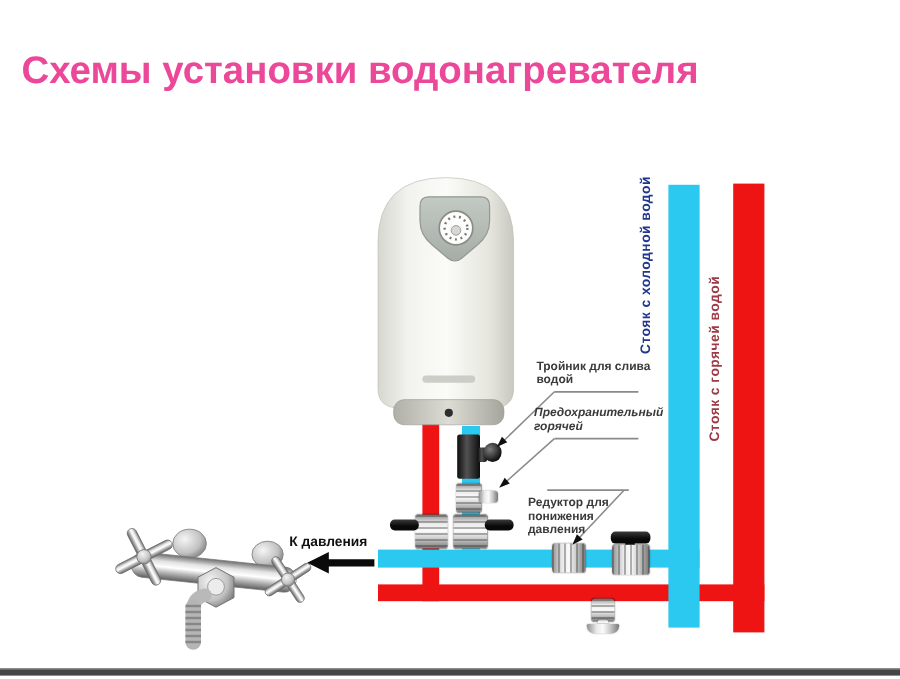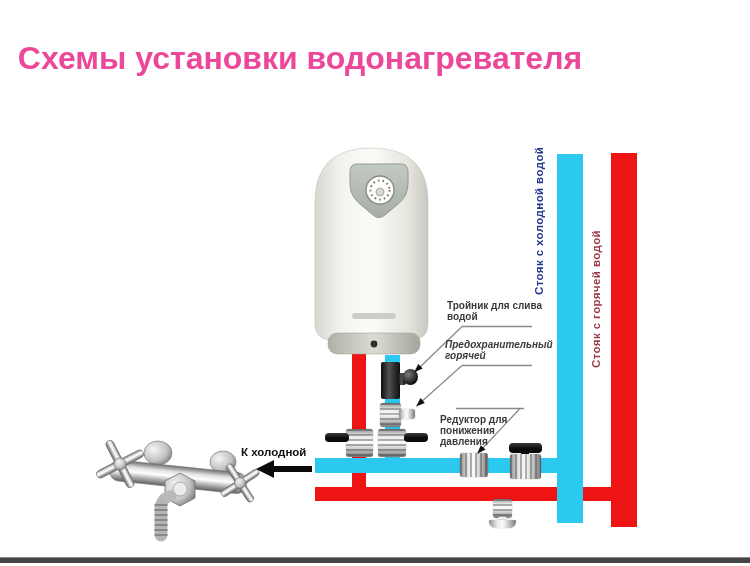--- a/index.html
+++ b/index.html
@@ -194,20 +194,20 @@
   </div>
   <div class="callout" style="left:445px;top:339px;width:108px;font-style:italic;">
     <div>Предохранительный</div>
     <div>горячей</div>
   </div>
   <div class="callout" style="left:440px;top:382px;width:120px;margin-top:32px;">
     <div>Редуктор для понижения</div>
     <div>давления</div>
   </div>
 
-  <div class="mixer-label" style="left:241px;top:446px;">К холодной</div>
+  <div class="mixer-label" style="left:241px;top:446px;">К давления</div>
 
   <div class="riser-label cold" style="left:533px;top:165px;height:130px;">Стояк с холодной водой</div>
   <div class="riser-label hot" style="left:590px;top:238px;height:130px;">Стояк с горячей водой</div>
 
   <div class="footer-bar"></div>
 
 </div>
 
 </body></html>

